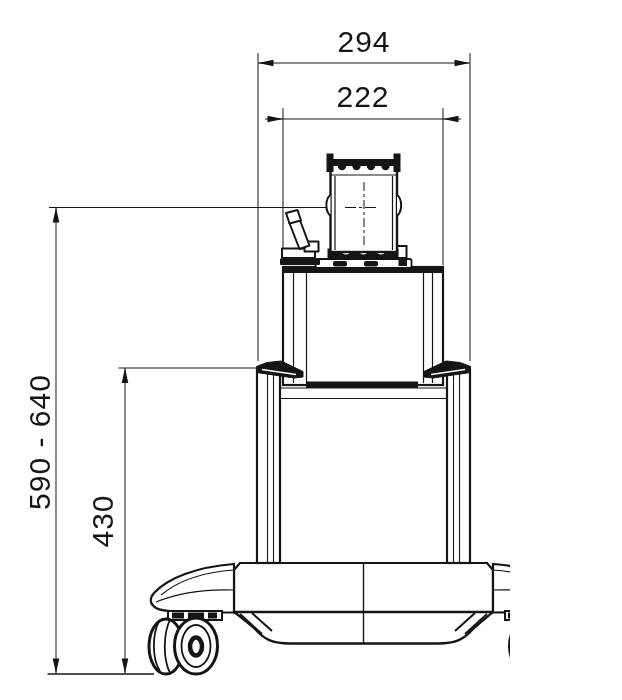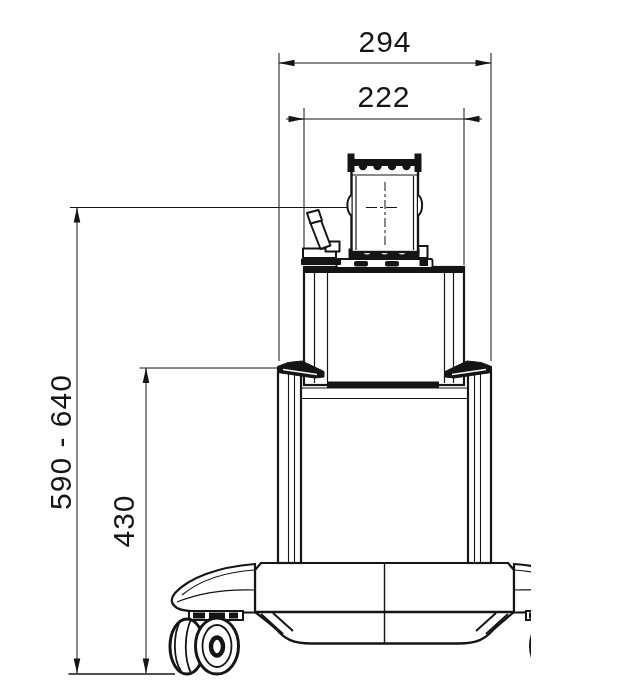--- a/index.html
+++ b/index.html
@@ -1,16 +1,16 @@
 <!DOCTYPE html>
 <html><head>
 <meta charset="utf-8">
 <style>
   html,body{margin:0;padding:0;background:#fff;}
-  .stage{width:510px;height:700px;background:#fff;position:relative;overflow:hidden;padding-left:21px;}
+  .stage{width:510px;height:700px;background:#fff;position:relative;overflow:hidden;}
   svg{display:block;}
   .dim-text{font-family:"Liberation Sans","DejaVu Sans",sans-serif;font-size:30px;letter-spacing:1px;fill:#151515;}
 </style>
 </head>
 <body>
 
 <div class="stage">
 <svg width="622" height="700" viewBox="0 0 622 700">
 
   <g stroke="#151515" stroke-width="1" fill="none">

